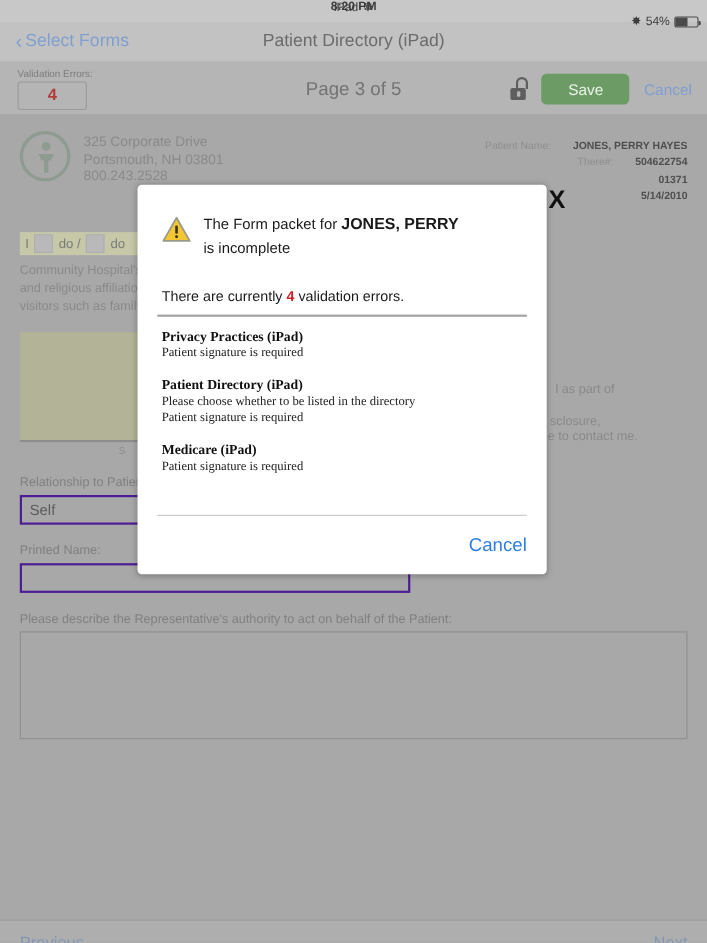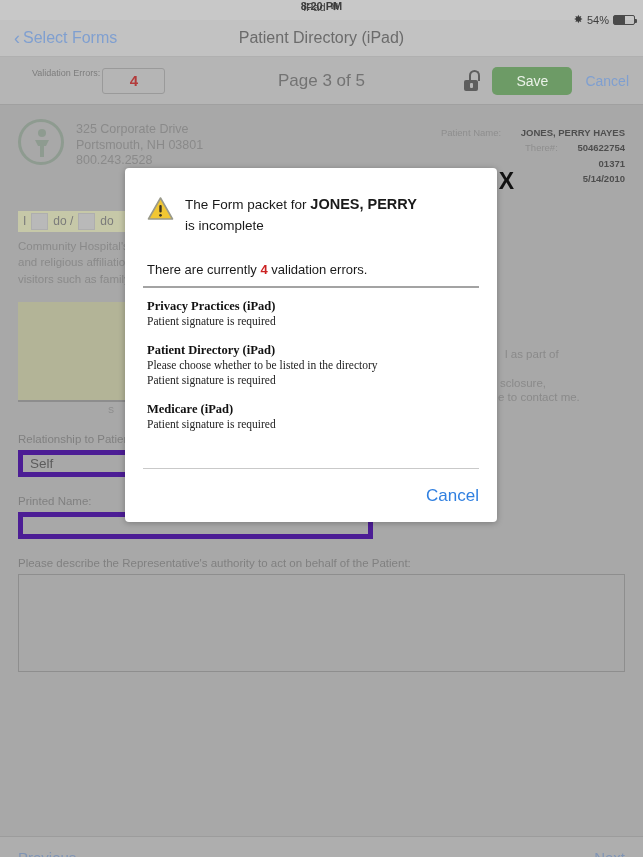--- a/index.html
+++ b/index.html
@@ -44,21 +44,21 @@
     padding-left: 14px; color: #7f9fd0; font-size: 16px; }
   .chev { font-size: 18px; line-height: 1; }
   .nav-title { position: absolute; left: 0; right: 0; text-align: center;
     font-size: 16px; color: #6b6b6b; pointer-events: none; }
 
   
   .toolbar {
     height: 48px; background: #b5b5b5; position: relative;
     display: flex; align-items: center; border-bottom: 1px solid #a0a0a0;
   }
-  .verr { margin-left: 32px; display: flex; flex-direction: row; gap: 2px; }
+  .verr { margin-left: 16px; display: flex; flex-direction: column; gap: 2px; }
   .verr-label { font-size: 9px; color: #7d7d7d; }
   .verr-box {
     width: 63px; height: 26px; border: 1px solid #9a9a9a; border-radius: 3px;
     display: flex; align-items: center; justify-content: center;
     background: transparent;
   }
   .verr-num { color: #b33b3b; font-size: 15px; font-weight: bold; }
   .page-ind { position: absolute; left: 0; right: 0; text-align: center;
     font-size: 17px; color: #737373; pointer-events: none; }
   .tb-right { margin-left: auto; display: flex; align-items: center;
@@ -106,21 +106,21 @@
   .consent-para { margin-top: 6px; font-size: 11.5px; color: #8a8a8a;
     line-height: 1.45; max-width: 330px; }
   .right-frag { position: absolute; font-size: 11.5px; color: #8a8a8a; }
 
   .sigbox { margin-top: 14px; width: 172px; height: 100px;
     background: #b3b497; border-bottom: 2px solid #8d8d8d; }
   .sig-cap { font-size: 9px; color: #8b8b8b; margin-top: 3px; padding-left: 90px; }
 
   .fld-label { font-size: 11.5px; color: #808080; margin-top: 18px; }
   .fld-input {
-    margin-top: 5px; height: 27px; border: 5px solid #4c1d95; background: #a8a8a8;
+    margin-top: 5px; height: 27px; border: 2px solid #4c1d95; background: #a8a8a8;
     display: flex; align-items: center; padding: 0 7px;
     font-size: 13.5px; color: #5c5c5c;
   }
   .fld-sm { width: 172px; }
   .fld-md { width: 355px; }
   .fld-area { margin-top: 5px; width: 100%; height: 98px;
     border: 1px solid #8e8e8e; background: #a8a8a8; }
 
   
   .bottombar {

